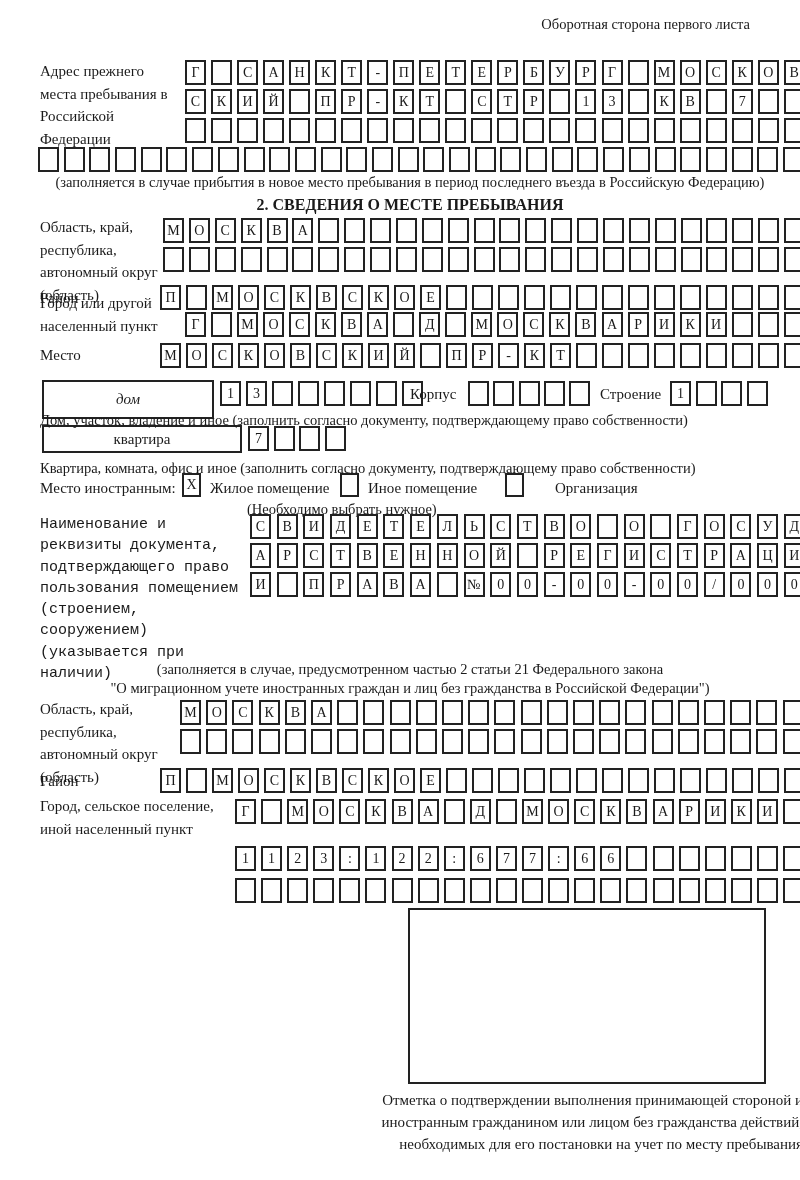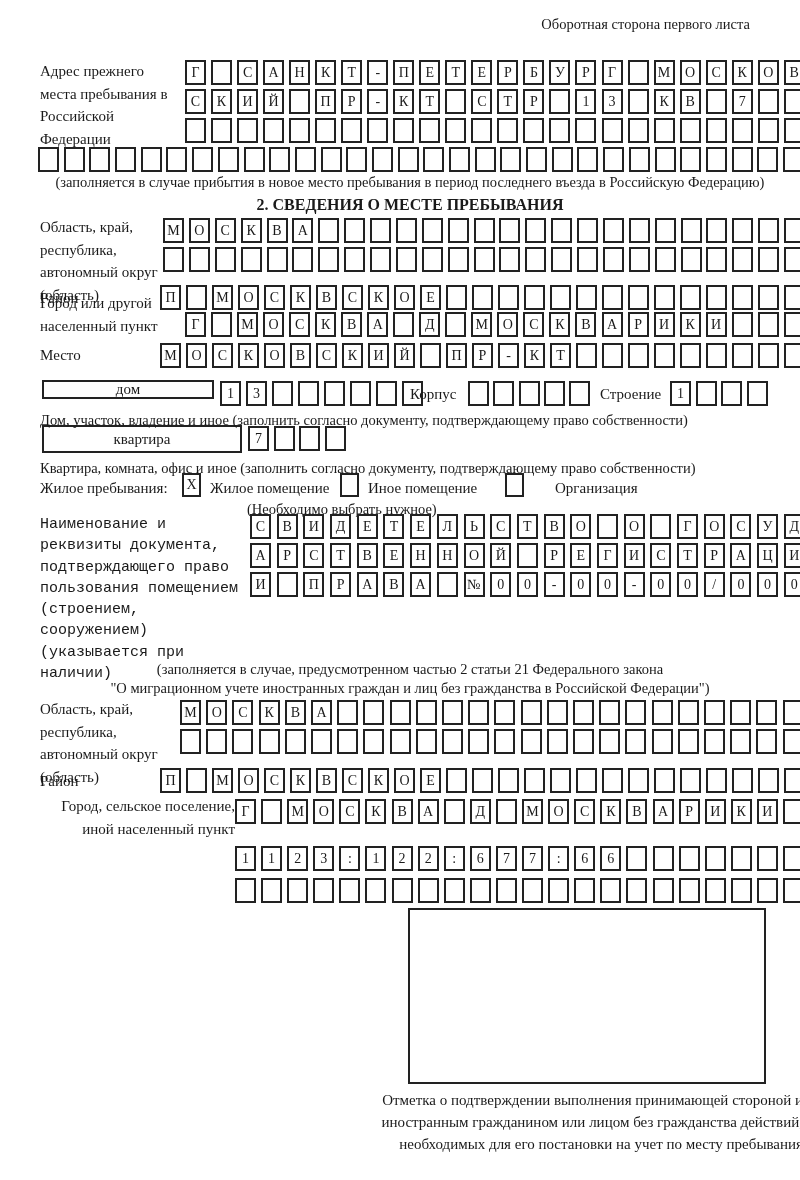--- a/index.html
+++ b/index.html
@@ -278,21 +278,21 @@
       <span class="cell"></span>
       <span class="cell"></span>
       <span class="cell"></span>
       <span class="cell"></span>
       <span class="cell"></span>
       <span class="cell"></span>
       <span class="cell"></span>
       <span class="cell"></span>
     </div>
 
-  <div class="abs bigbox" style="top:380px;left:32px;width:172px;height:19px;">дом</div>
+  <div class="abs bigbox" style="top:380px;left:32px;width:172px;height:39px;font-style:italic;">дом</div>
   <div class="abs cellrow" style="top:381px;left:210px;width:203px;">
       <span class="cell">1</span>
       <span class="cell">3</span>
       <span class="cell"></span>
       <span class="cell"></span>
       <span class="cell"></span>
       <span class="cell"></span>
       <span class="cell"></span>
       <span class="cell"></span>
     </div>
@@ -315,21 +315,21 @@
 
   <div class="abs note" style="top:412px;left:30px;width:760px;">Дом, участок, владение и иное (заполнить согласно документу, подтверждающему право собственности)</div>
   <div class="abs cellrow" style="top:426px;left:238px;width:98px;">
       <span class="cell">7</span>
       <span class="cell"></span>
       <span class="cell"></span>
       <span class="cell"></span>
     </div>
   <div class="abs note" style="top:460px;left:30px;width:760px;">Квартира, комната, офис и иное (заполнить согласно документу, подтверждающему право собственности)</div>
 
-  <div class="abs lbl" style="top:477px;left:30px;">Жилое пребывания:</div>
+  <div class="abs lbl" style="top:477px;left:30px;">Место иностранным:</div>
   <span class="abs chk" style="top:473px;left:172px;">X</span>
   <div class="abs lbl" style="top:477px;left:200px;">Жилое помещение</div>
   <span class="abs chk" style="top:473px;left:330px;"></span>
   <div class="abs lbl" style="top:477px;left:358px;">Иное помещение</div>
   <span class="abs chk" style="top:473px;left:495px;"></span>
   <div class="abs lbl" style="top:477px;left:545px;">Организация</div>
   <div class="abs note" style="top:501px;left:237px;">(Необходимо выбрать нужное)</div>
 
   <div class="abs lbl-tight" style="top:514px;left:30px;width:205px;">Наименование и реквизиты документа, подтверждающего право пользования помещением (строением, сооружением) (указывается при наличии)</div>
   <div class="abs cellrow" style="top:514px;left:240px;width:555px;">
@@ -481,21 +481,21 @@
       <span class="cell"></span>
       <span class="cell"></span>
       <span class="cell"></span>
       <span class="cell"></span>
       <span class="cell"></span>
       <span class="cell"></span>
       <span class="cell"></span>
       <span class="cell"></span>
     </div>
 
-  <div class="abs lbl" style="top:795px;left:30px;width:195px;text-align:right;">Город, сельское поселение, иной населенный пункт</div>
+  <div class="abs lbl" style="top:795px;left:30px;width:195px;">Город, сельское поселение, иной населенный пункт</div>
   <div class="abs cellrow" style="top:799px;left:225px;width:569px;">
       <span class="cell">Г</span>
       <span class="cell"></span>
       <span class="cell">М</span>
       <span class="cell">О</span>
       <span class="cell">С</span>
       <span class="cell">К</span>
       <span class="cell">В</span>
       <span class="cell">А</span>
       <span class="cell"></span>

